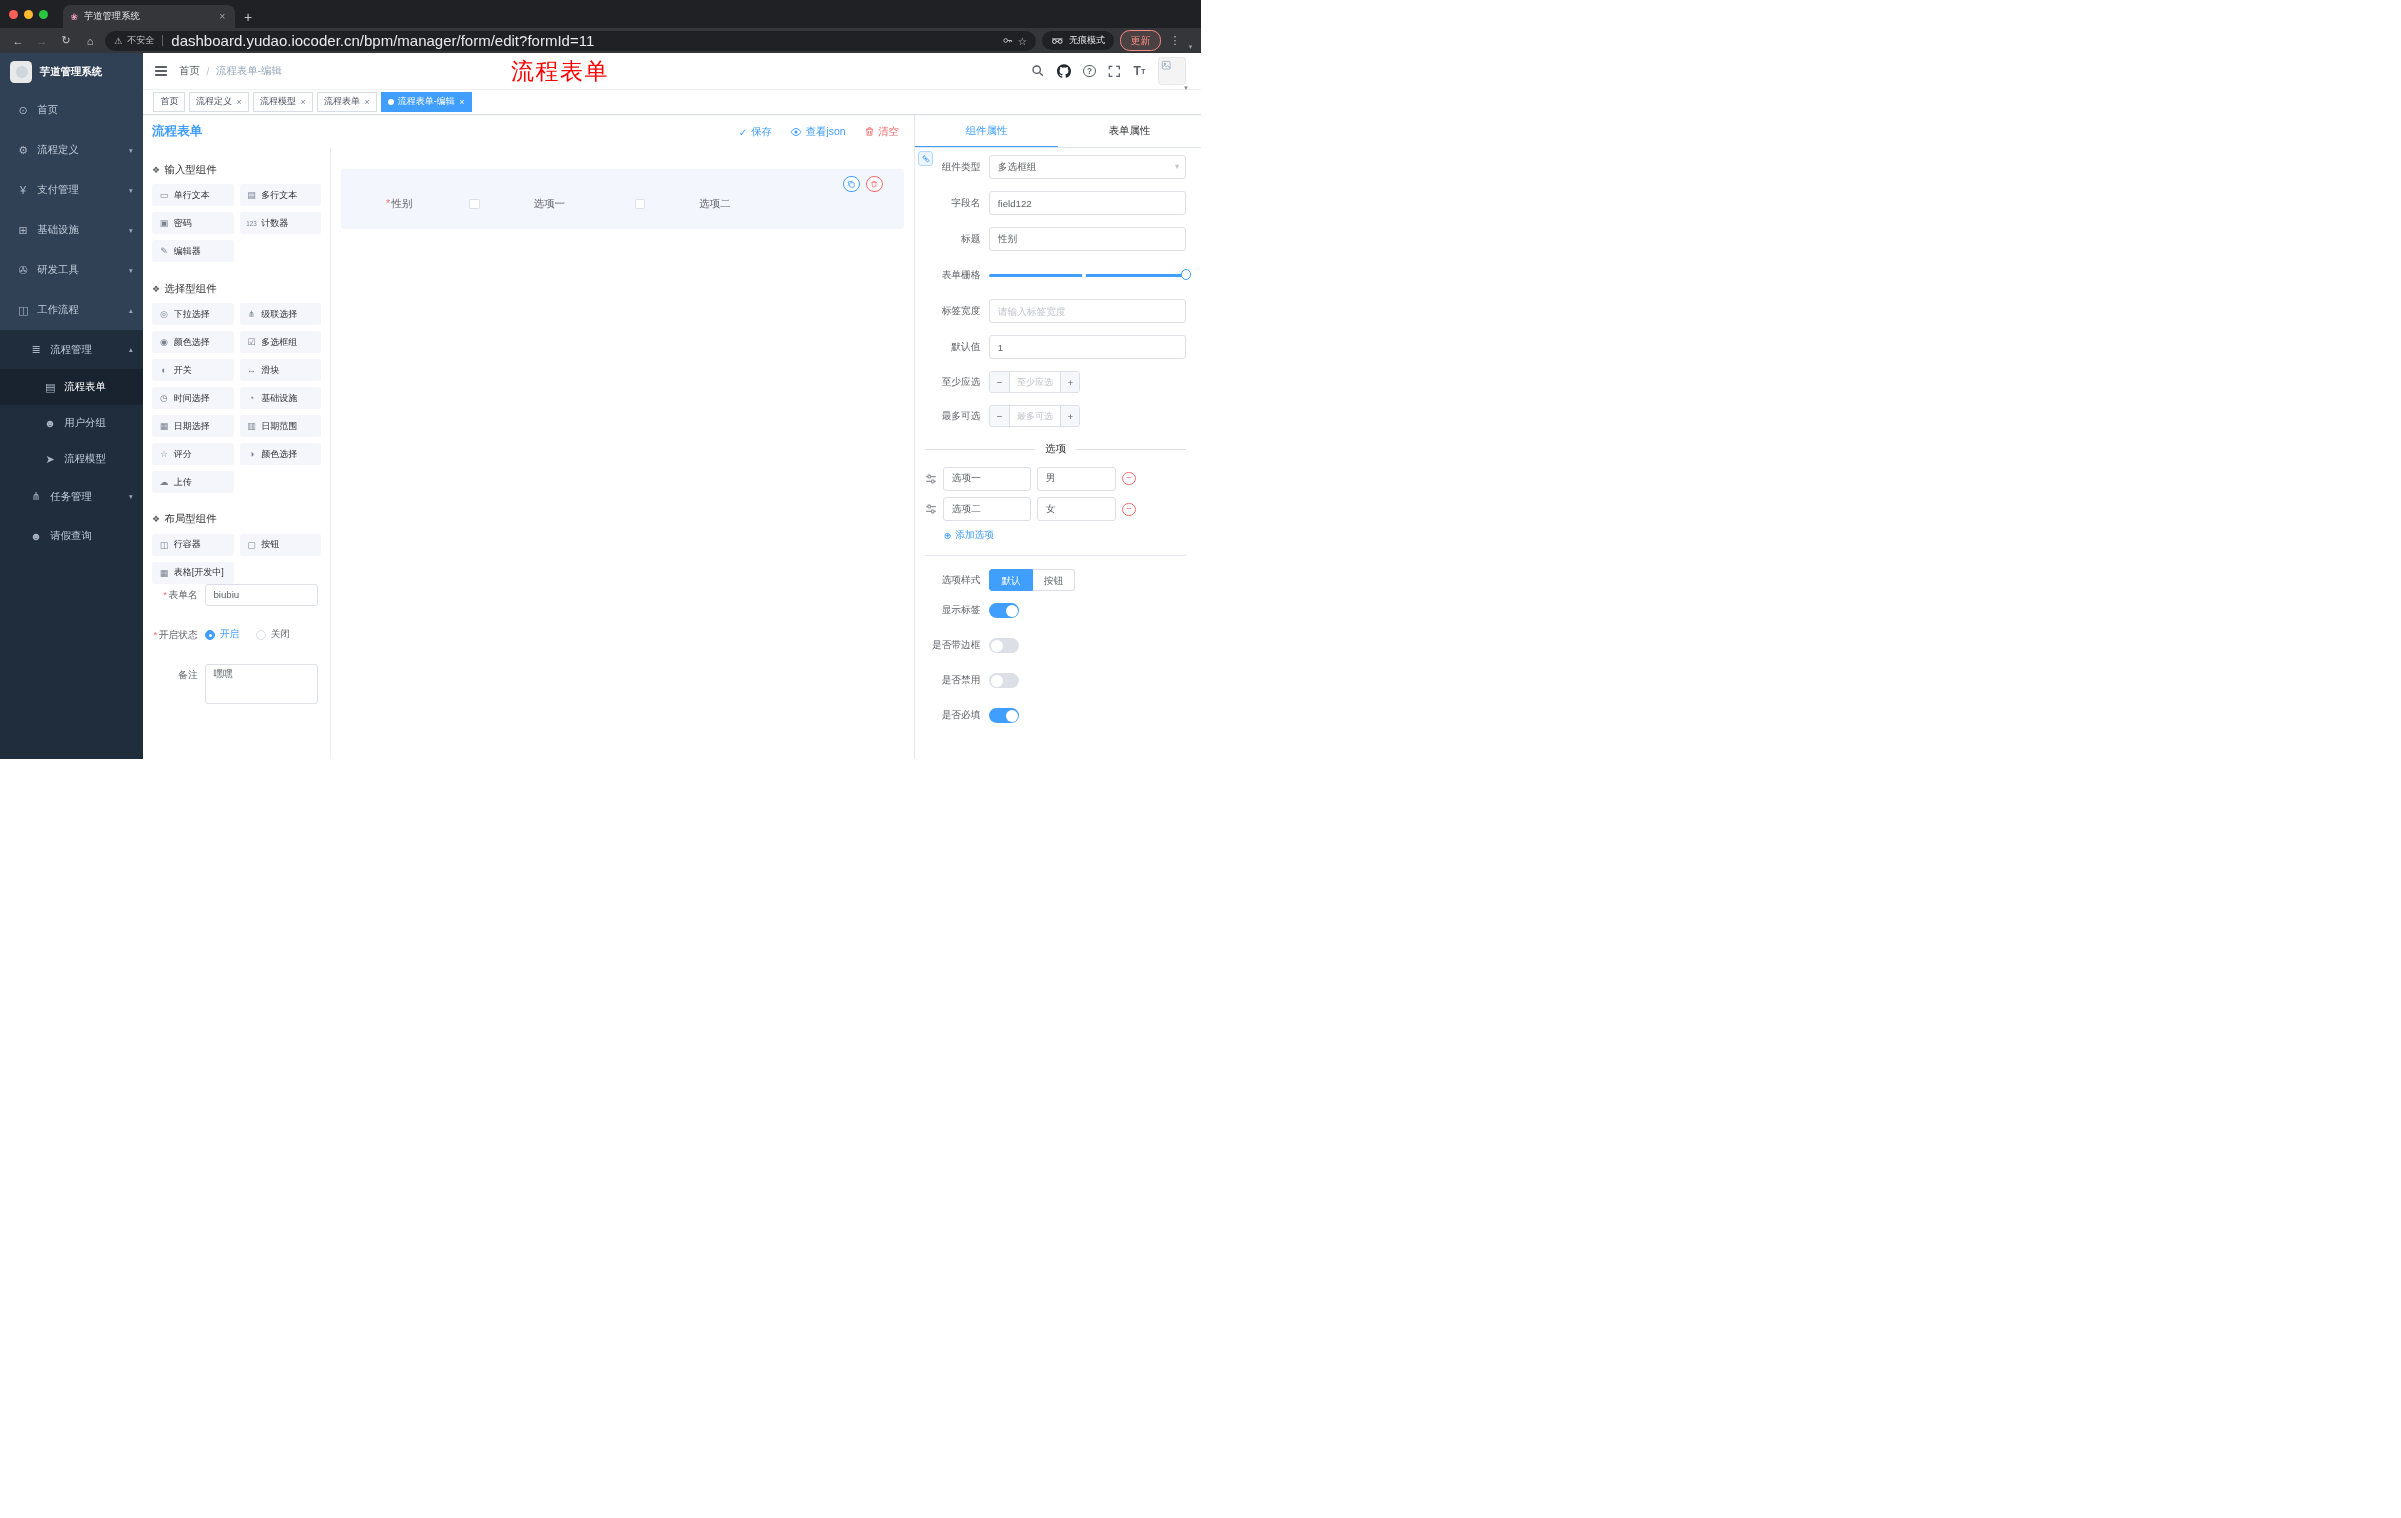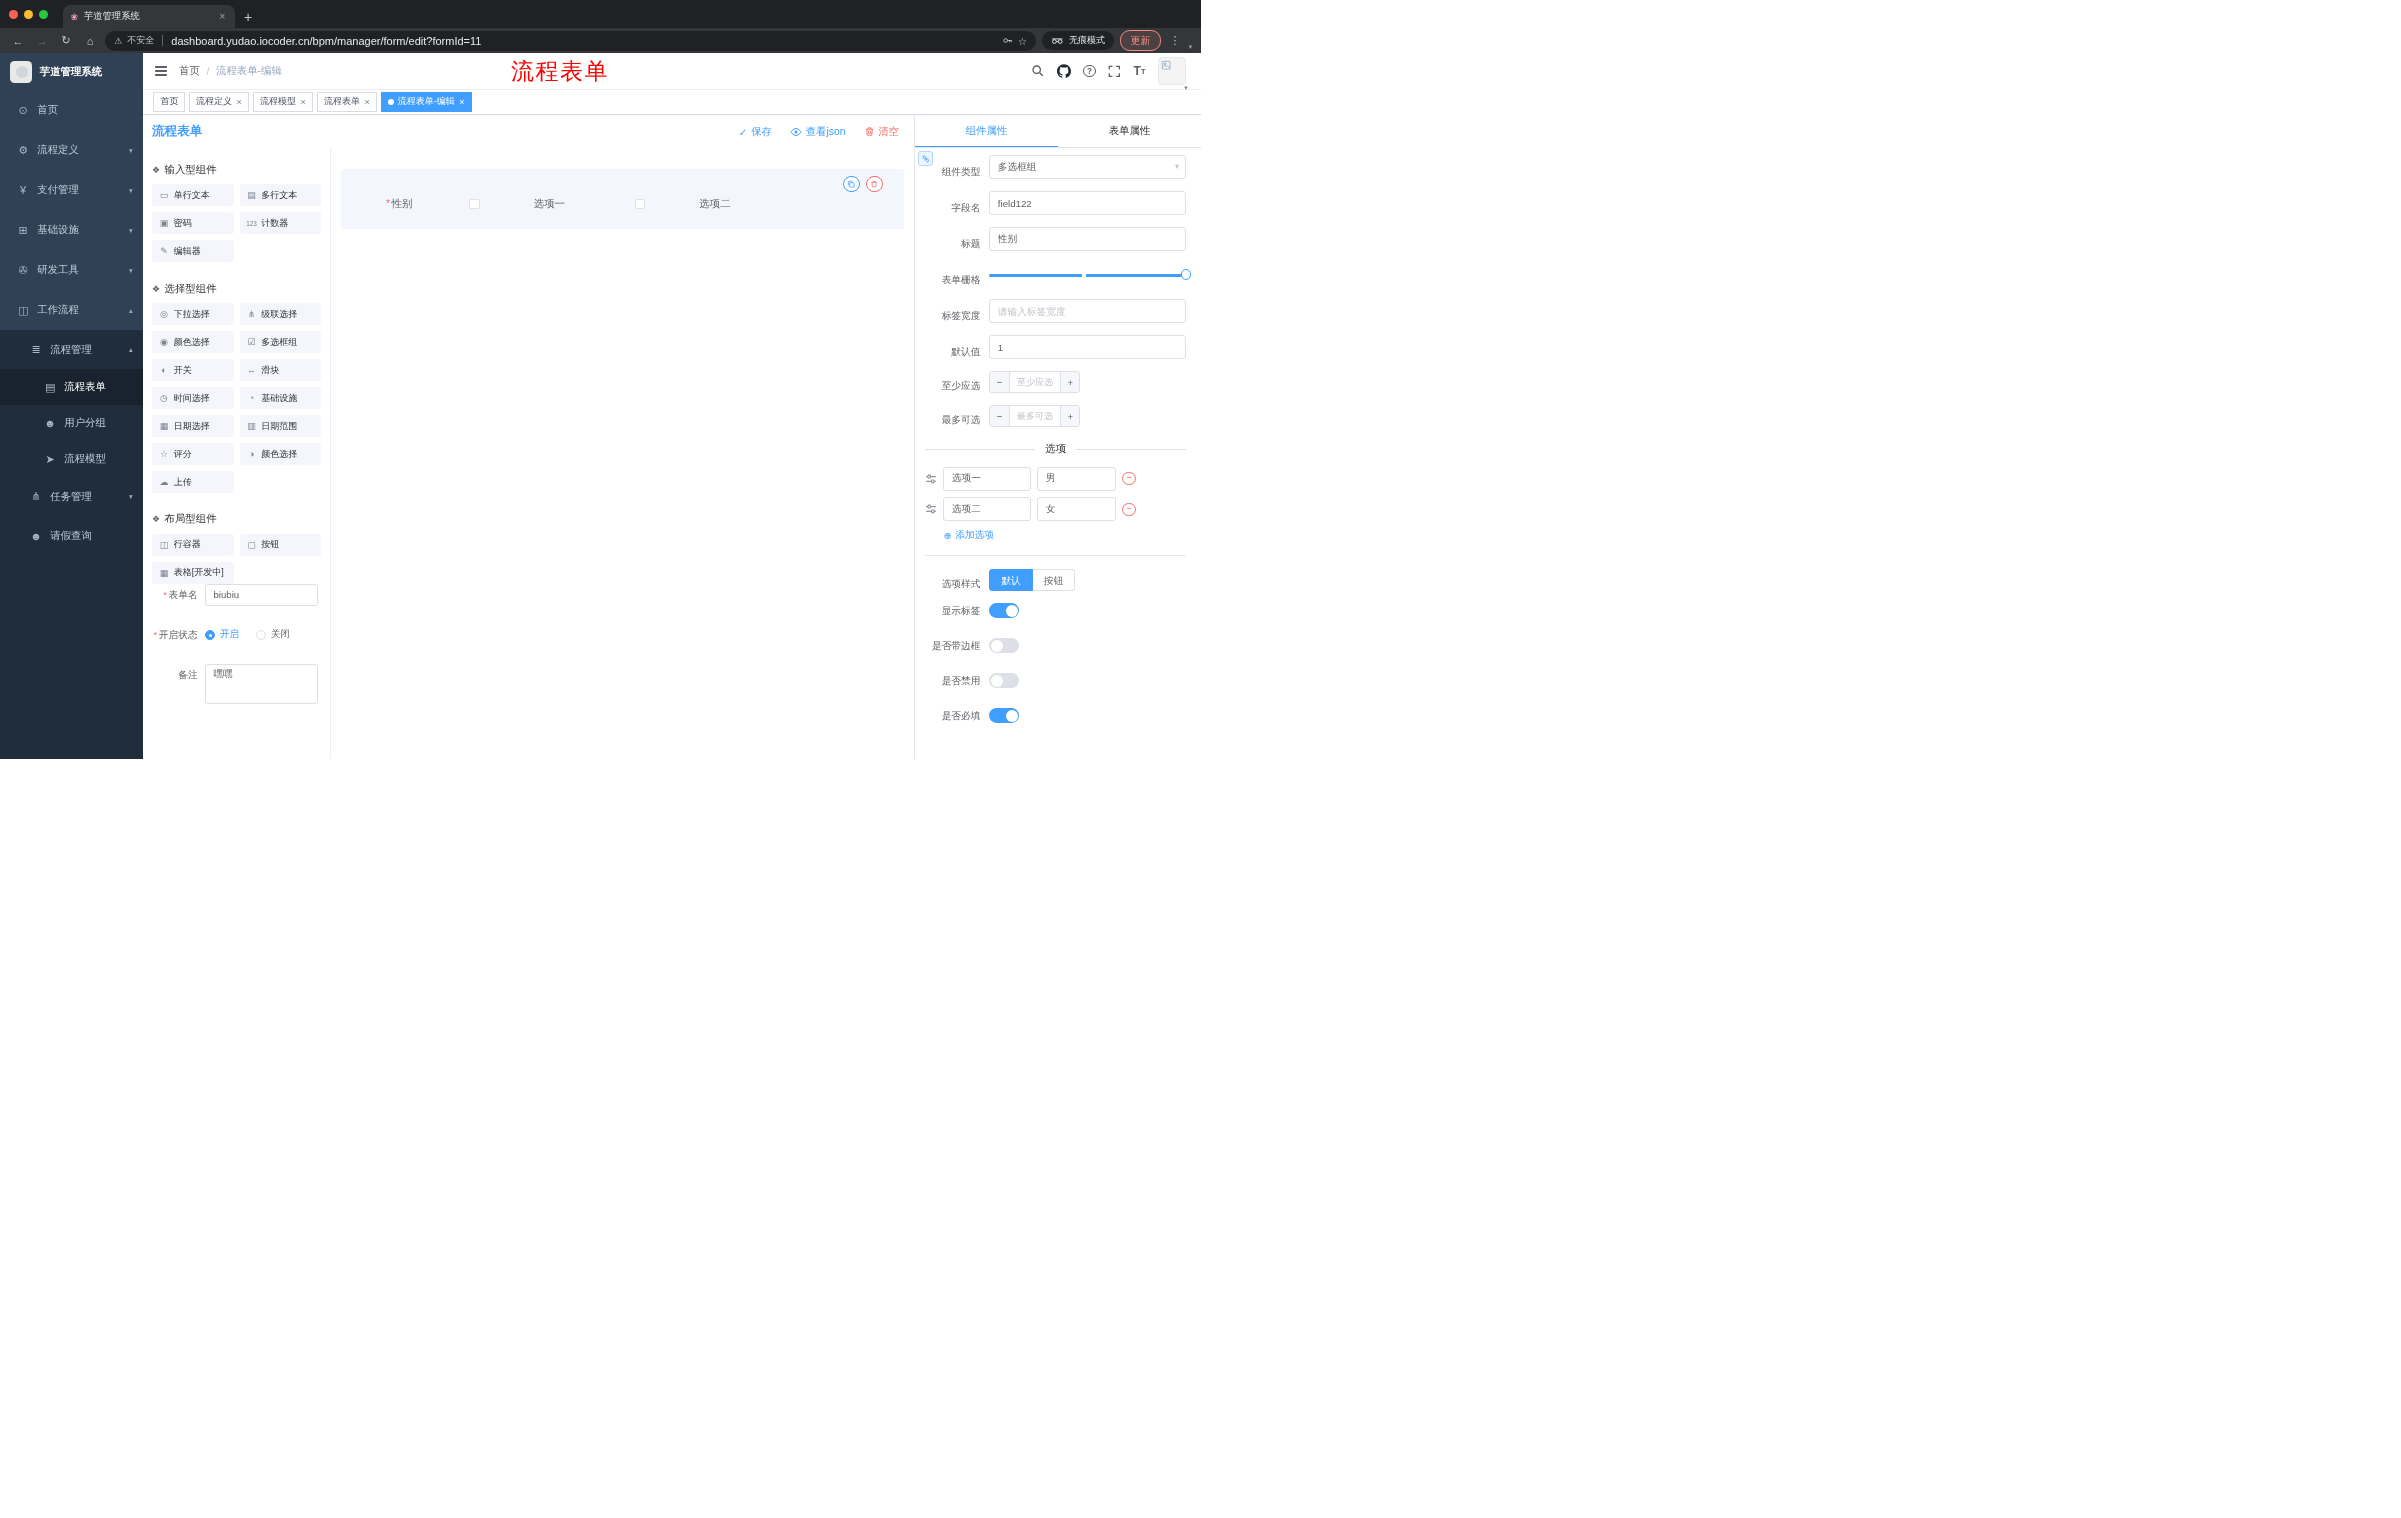--- a/index.html
+++ b/index.html
@@ -17,21 +17,21 @@
   .btab .bx { color:#9aa0a6; font-size:10.4px; padding:0 2.2px; }
   .newtab { color:#c5c7ca; font-size:14px; margin:0 0 4.5px 9px; line-height:1; }
 
   .chrome-url { height:25px; background:#35363a; display:flex; align-items:center; padding:0 9px; gap:6px; }
   .nav-ic { color:#c5c7ca; font-size:11px; width:18px; text-align:center; }
   .nav-ic.dim { color:#6e7175; }
   .omnibox { flex:1; height:20px; background:#202124; border-radius:10.4px; display:flex; align-items:center; padding:0 9px; gap:5.2px; }
   .omnibox .warn { color:#c7cacc; font-size:9px; }
   .omnibox .sec  { color:#c7cacc; font-size:9px; }
   .omnibox .osep { width:0.7px; height:10.4px; background:#5f6368; margin:0 3px; }
-  .omnibox .url  { font-size:11px; color:#e8eaed; white-space:nowrap; }
+  .omnibox .url  { font-size:15px; color:#e8eaed; white-space:nowrap; }
   .omnibox .sp { flex:1; }
   .omnibox .star { color:#c5c7ca; font-size:10.4px; }
   .incog { display:flex; align-items:center; gap:5.2px; background:#202124; border-radius:9.7px; padding:3px 9px; color:#e8eaed; font-size:9px; white-space:nowrap; }
   .update { border:0.7px solid #f28b82; background:rgba(242,139,130,.12); color:#f28b82; border-radius:9.7px; padding:2.2px 9.7px; font-size:10px; white-space:nowrap; }
   .dots { color:#c5c7ca; font-size:11px; padding:0 2.2px; }
   .chrome-caret { color:#9aa0a6; font-size:6.7px; align-self:flex-end; margin-bottom:2.2px; }
 
   
   .app { display:flex; height:706px; }
 
@@ -127,21 +127,21 @@
   .cbx { width:10.4px; height:10.4px; border:0.7px solid #dcdfe6; border-radius:1.5px; background:#fff; margin-right:6px; flex:none; }
   .cbx-label { font-size:10.4px; color:#606266; margin-right:22px; }
 
   
   .props { width:287px; flex:none; border-left:0.7px solid #e4e7ed; display:flex; flex-direction:column; position:relative; }
   .props-tabs { height:33px; display:flex; border-bottom:0.7px solid #dfe4ed; flex:none; }
   .ptab { flex:1; text-align:center; line-height:32px; font-size:10.4px; color:#303133; cursor:pointer; }
   .ptab.active { color:#409eff; border-bottom:1.5px solid #409eff; }
   .link-chip { position:absolute; left:3px; top:36px; width:15px; height:15px; background:#ecf5ff; border:0.7px solid #b3d8ff; border-radius:3px; display:flex; align-items:center; justify-content:center; cursor:pointer; }
   .props-body { flex:1; overflow:hidden; padding:7.4px 15px 0 10.4px; }
-  .prow { display:flex; align-items:flex-end; margin-bottom:12px; }
+  .prow { display:flex; align-items:center; margin-bottom:12px; }
   .prow.sw { margin-bottom:20px; }
   .plabel { width:64px; flex:none; text-align:right; padding-right:9px; font-size:9.7px; color:#606266; white-space:nowrap; }
   .pctrl { flex:1; min-width:0; display:flex; align-items:center; }
   .p-input { width:100%; height:24px; border:0.7px solid #dcdfe6; border-radius:3px; padding:0 7.4px; font-size:9.7px; color:#606266; outline:none; }
   .p-input::placeholder { color:#c0c4cc; }
   .p-select { position:relative; width:100%; height:24px; border:0.7px solid #dcdfe6; border-radius:3px; padding:0 18px 0 7.4px; font-size:9.7px; color:#606266; line-height:22px; cursor:pointer; }
   .sel-caret { position:absolute; right:6px; top:0; line-height:22px; color:#c0c4cc; font-size:8.2px; }
   .slider { width:100%; height:24px; display:flex; align-items:center; }
   .sl-track { position:relative; width:100%; height:3px; border-radius:1.5px; background:#409eff; }
   .sl-mark { position:absolute; left:47%; top:-0.7px; width:4.5px; height:4.5px; border-radius:50%; background:#fff; }

